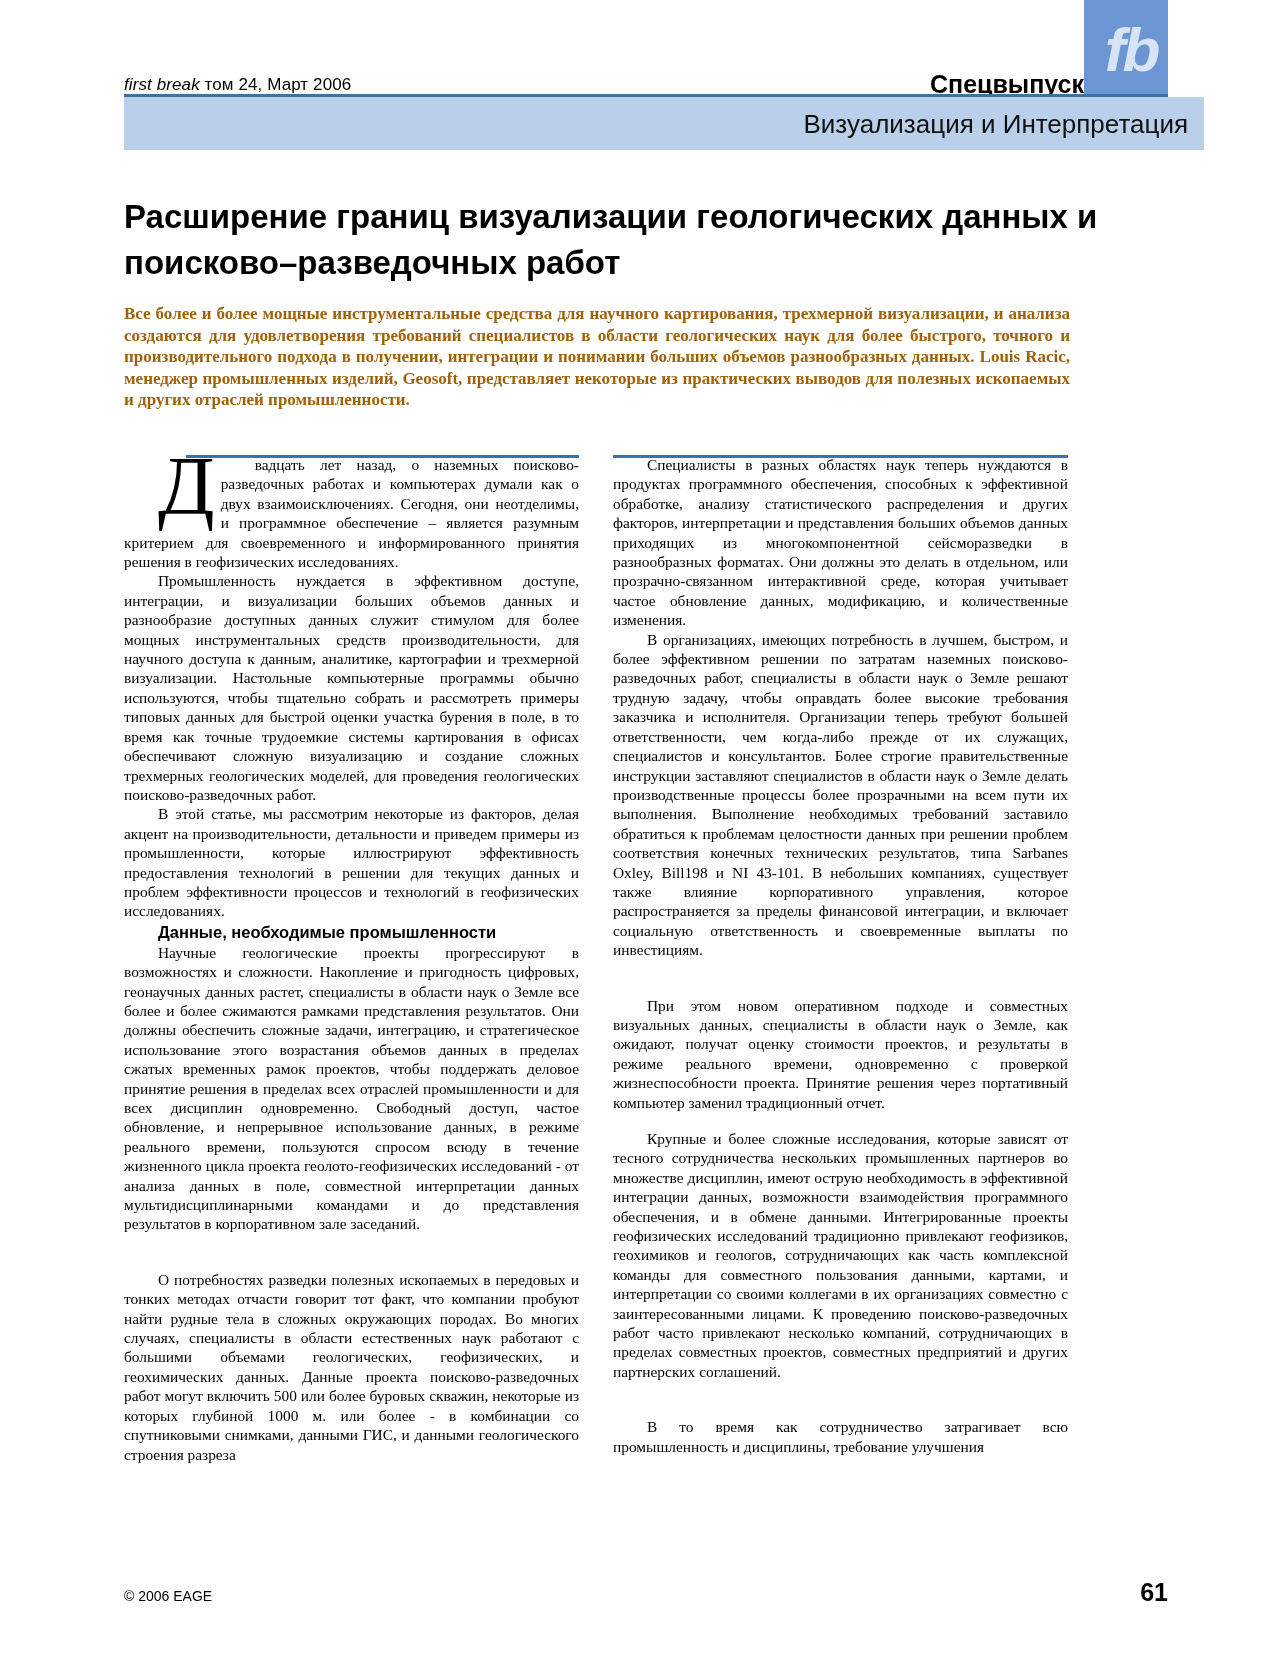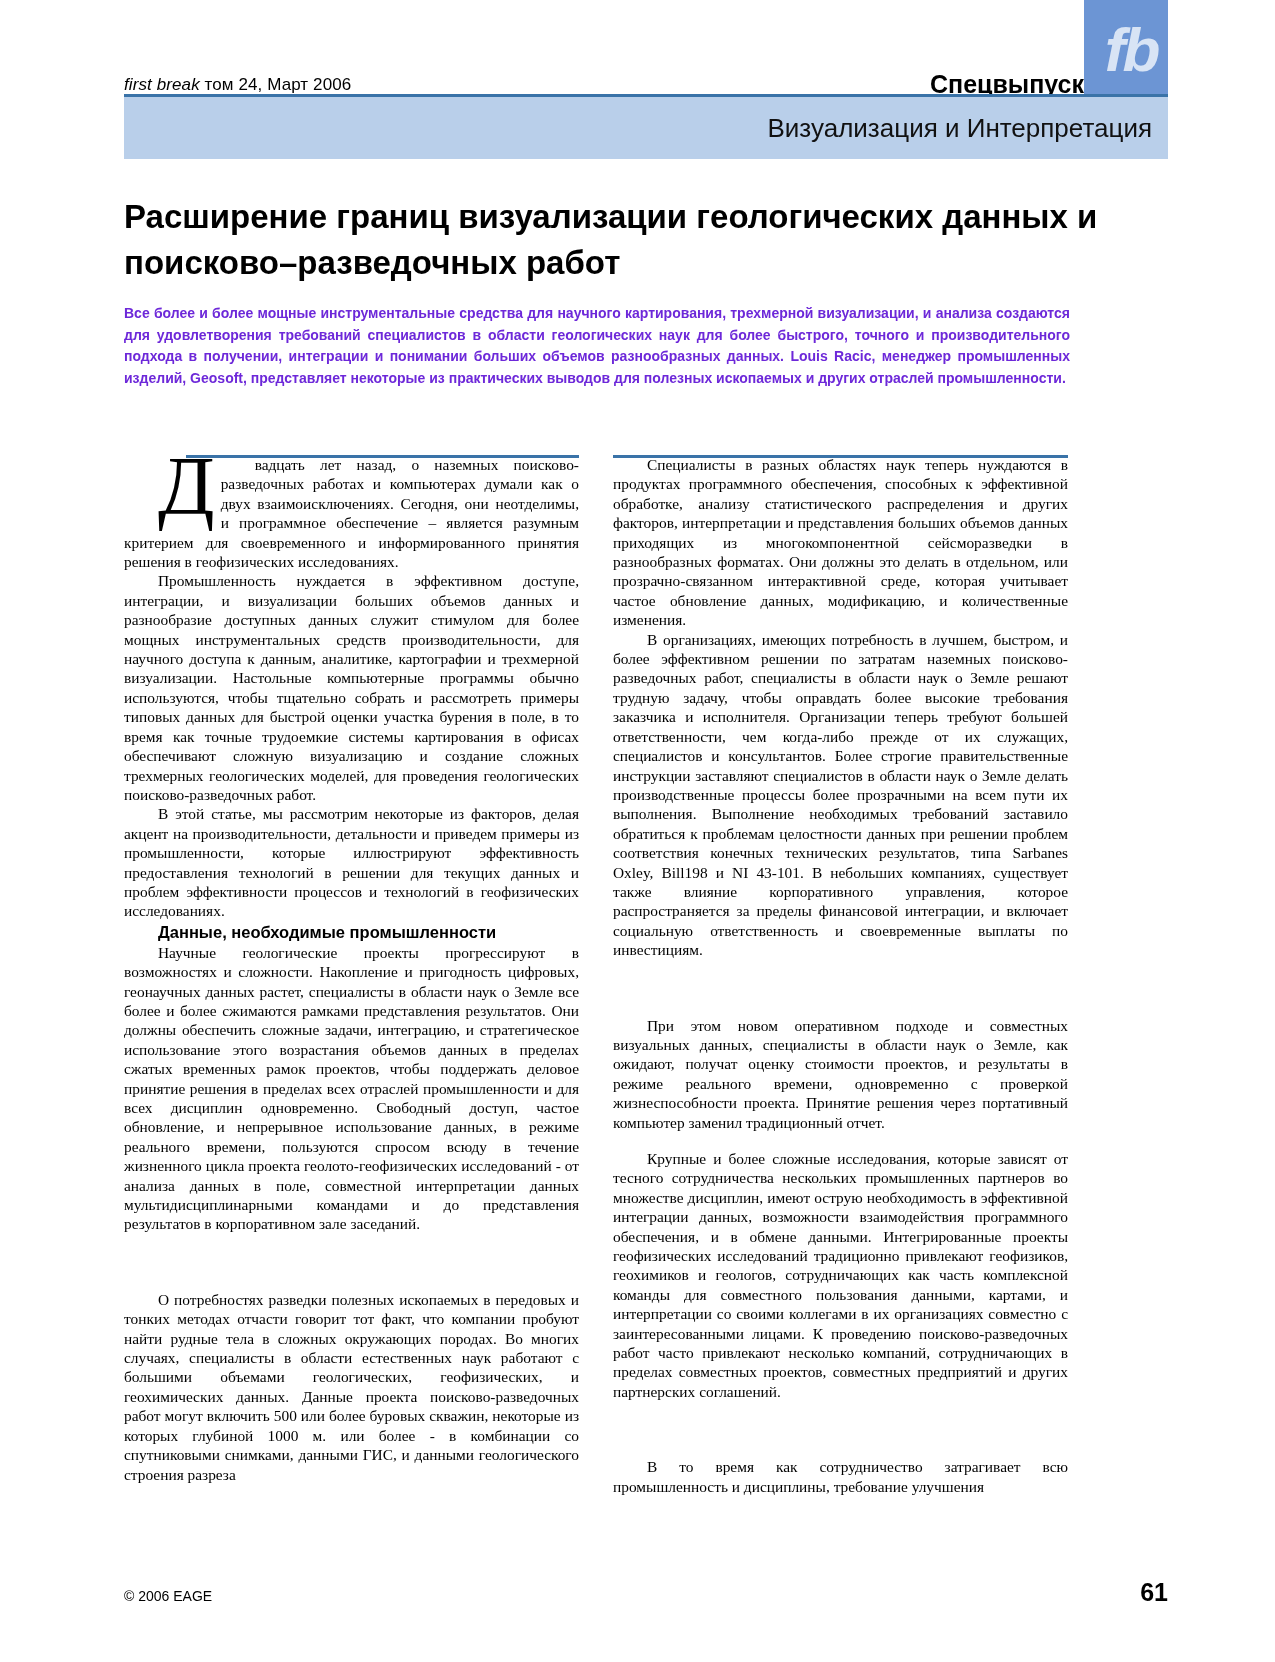--- a/index.html
+++ b/index.html
@@ -88,22 +88,23 @@
     height: 3px;
     background: #3a73a8;
   }
 
   
   .section-band {
     position: absolute;
     left: 124px;
     top: 97px;
     width: 1044px;
-    height: 62px;
+    height: 53px;
     background: #b9cfea;
+    padding-left: 36px;
   }
   .section-band-label {
     position: absolute;
     right: 16px;
     top: 50%;
     transform: translateY(-50%);
     font-family: "Liberation Sans", sans-serif;
     font-size: 26px;
     color: #111;
     white-space: nowrap;
@@ -131,26 +132,26 @@
     line-height: 30px;
     color: #000;
   }
 
   
   .lead {
     position: absolute;
     left: 124px;
     top: 303px;
     width: 946px;
-    font-family: Liberation Sans, sans-serif;
-    font-weight: bold;
-    font-size: 14px;
+    font-family: Liberation Serif, serif;
+    font-weight: bold;
+    font-size: 17px;
     line-height: 21.5px;
     text-align: justify;
-    color: #6d28d9;
+    color: #a16207;
   }
 
   
   .col {
     position: absolute;
     top: 455px;
     width: 455px;
     font-size: 15.4px;
     line-height: 19.4px;
     text-align: justify;
@@ -158,21 +159,21 @@
   }
   .col-left  { left: 124px; }
   .col-right { left: 613px; }
 
   .col p {
     margin: 0 0 0 0;
     text-indent: 34px;
   }
   .col p + p { margin-top: 0; }
   .col p.gap { margin-top: 17px; }
-  .col p.bgap { margin-top: 56px; }
+  .col p.bgap { margin-top: 36px; }
 
   
   .dropcap-para {
     position: relative;
     text-indent: 0;
   }
   .dropcap {
     float: left;
     font-family: "Liberation Serif", serif;
     font-size: 83px;

